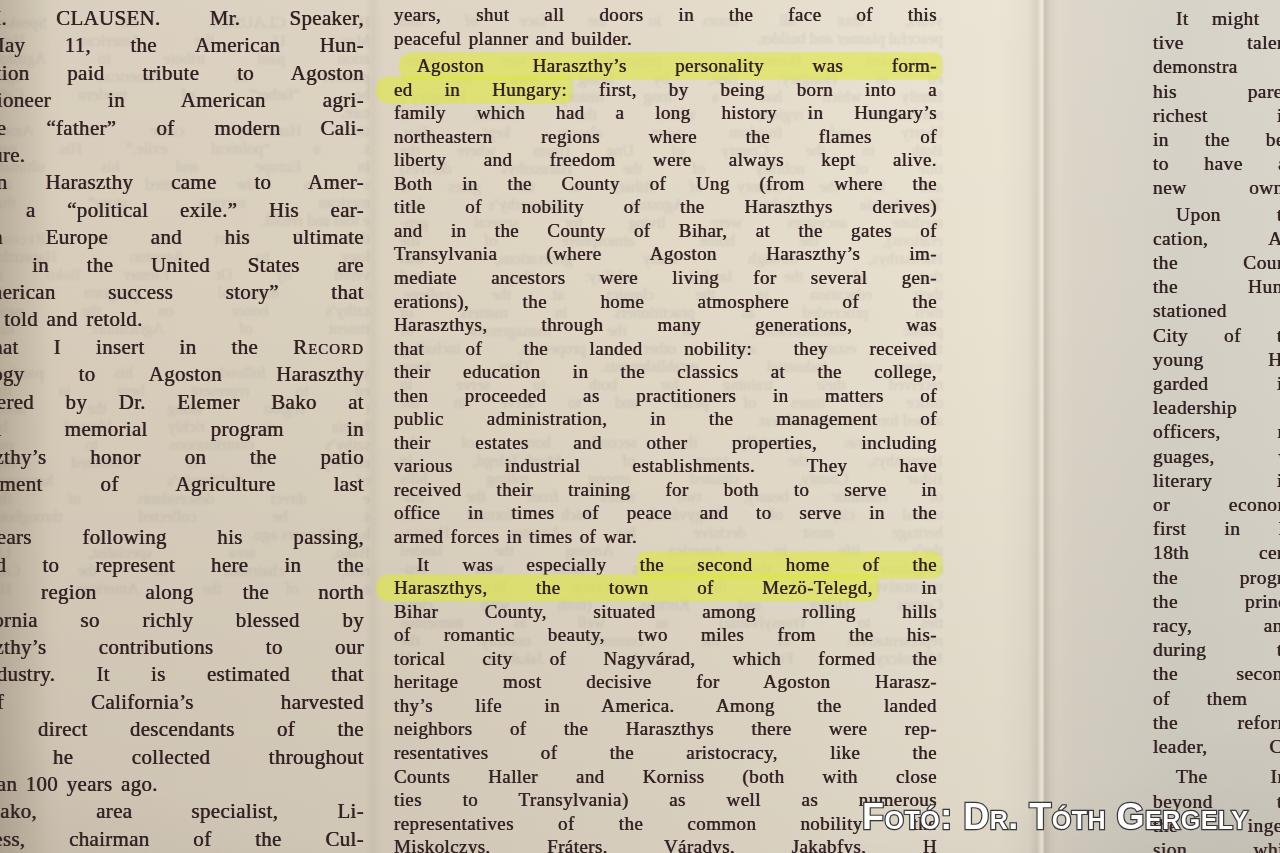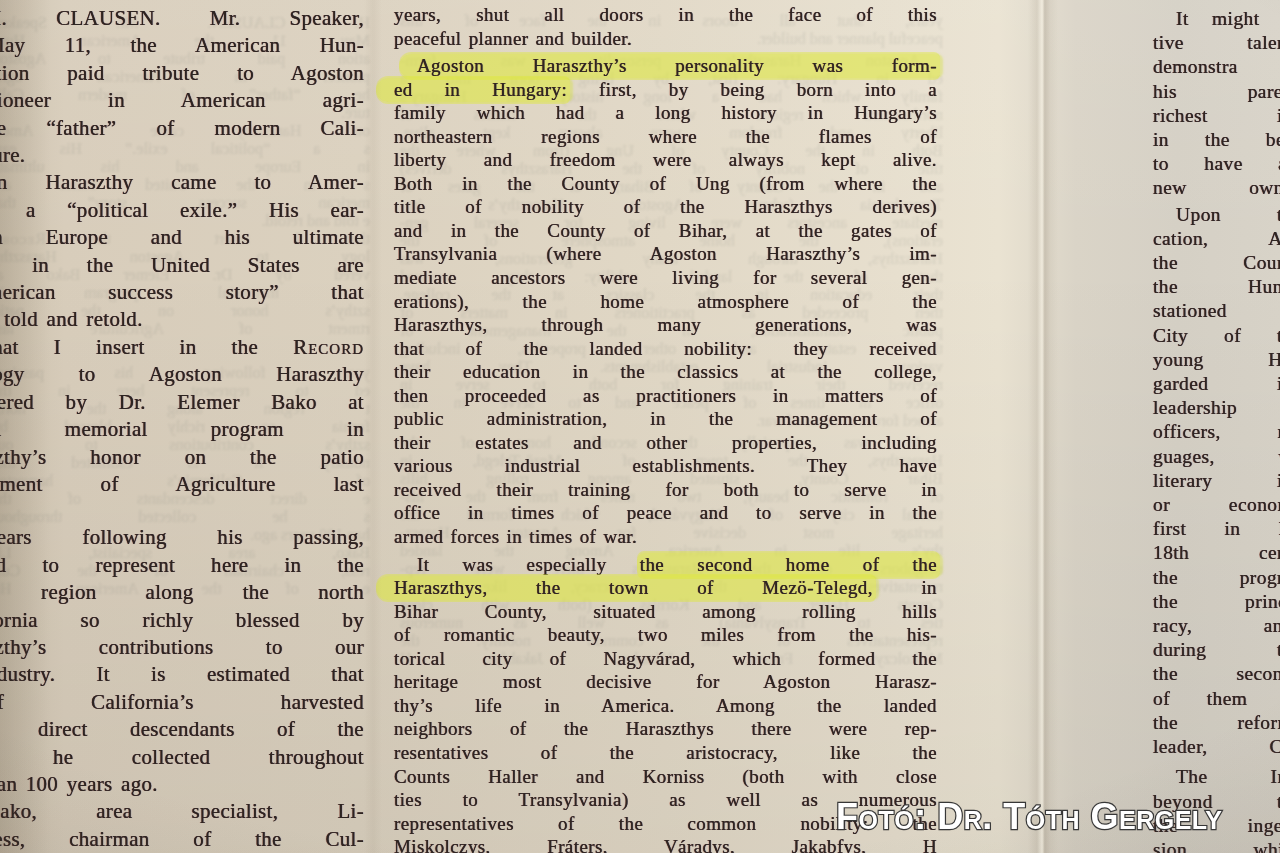--- a/index.html
+++ b/index.html
@@ -65,21 +65,21 @@
     left:364px;width:18px;
     background:linear-gradient(90deg, rgba(0,0,0,0) 0%, rgba(90,75,55,.06) 50%, rgba(0,0,0,0) 100%);
   }
   .vignette{
     position:absolute;z-index:6;left:0;top:0;width:1280px;height:853px;pointer-events:none;
     background:
       linear-gradient(90deg, rgba(70,55,38,.14) 0%, rgba(0,0,0,0) 4%),
       radial-gradient(125% 105% at 48% 42%, rgba(0,0,0,0) 56%, rgba(74,60,44,.14) 86%, rgba(58,46,32,.30) 100%);
   }
   .watermark{
-    position:absolute;z-index:7;left:836px;top:799px;
+    position:absolute;z-index:7;left:862px;top:799px;
     font-family:"Liberation Sans","DejaVu Sans",sans-serif;
     font-variant:small-caps;font-weight:700;font-size:36px;line-height:1;
     color:#ffffff;letter-spacing:.5px;white-space:nowrap;
     -webkit-text-stroke:2.4px #3c3c3c;paint-order:stroke fill;
     text-shadow:0 0 2px rgba(20,20,20,.4);
   }
 </style>
 </head>
 <body>
 

